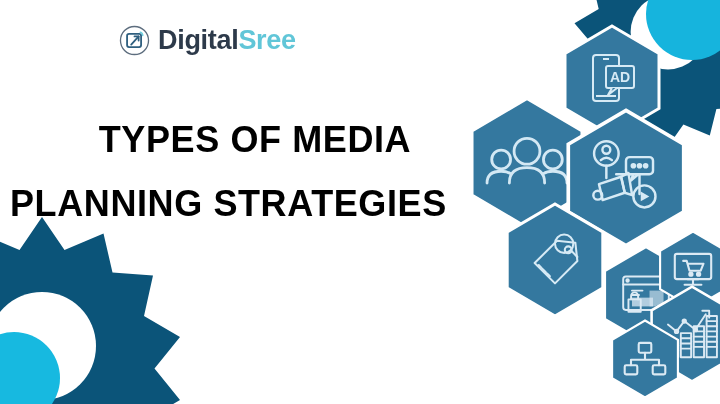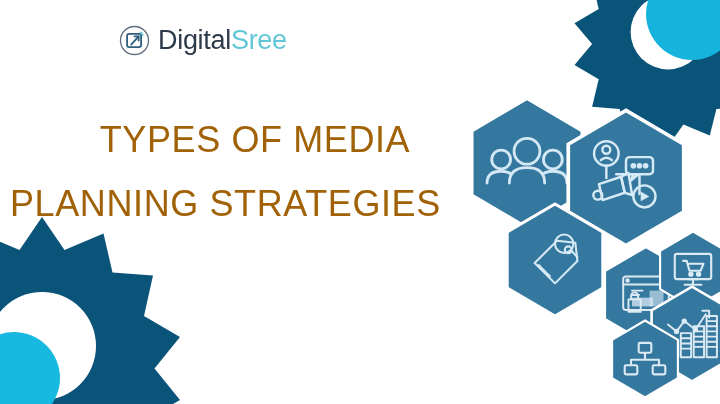--- a/index.html
+++ b/index.html
@@ -28,37 +28,37 @@
   
   .logo {
     position:absolute;
     left:118px; top:22px;
     display:flex; align-items:center; gap:7px;
     height:36px;
   }
   .logo-mark { width:33px; height:33px; flex:0 0 33px; }
   .logo-text {
     font-size:27px;
-    font-weight:400;
+    font-weight:700;
     letter-spacing:-0.3px;
     line-height:1;
     white-space:nowrap;
   }
   .logo-text .w1 { color:#2d3a4a; }
   .logo-text .w2 { color:#61c6d8; }
 
   
   .headline {
     position:absolute;
     left:0; top:122px;
     width:500px;
   }
   .headline .line {
-    color:#a16207;
-    font-weight:400;
+    color:#000000;
+    font-weight:700;
     font-size:36px;
     letter-spacing:0.6px;
     line-height:1.0;
     white-space:nowrap;
   }
   .line-1 { text-align:center; padding-left:10px; margin-bottom:28px; }
   .line-2 { padding-left:10px; }
 
   
   .hex-cluster { position:absolute; left:462px; top:0; width:258px; height:404px; }
@@ -130,20 +130,33 @@
           <circle cx="50" cy="47" r="11"></circle>
           <path d="M35 74 q0 -13 15 -13 q15 0 15 13"></path>
           <circle cx="28" cy="54" r="8"></circle>
           <path d="M16 74 q0 -10 12 -10 q5 0 8 2"></path>
           <circle cx="72" cy="54" r="8"></circle>
           <path d="M84 74 q0 -10 -12 -10 q-5 0 -8 2"></path>
         </g>
       </svg>
     </div>
 
+    <div class="hex" style="left:100px; top:24px;">
+      <svg width="100" height="114" viewBox="0 0 100 114" aria-hidden="true">
+        <polygon points="50,2 97,29.5 97,84.5 50,112 3,84.5 3,29.5" fill="#34789f" stroke="#ffffff" stroke-width="3"></polygon>
+        <g fill="none" stroke="#d6eaf5" stroke-width="2" stroke-linejoin="round">
+          <rect x="31" y="31" width="26" height="46" rx="3"></rect>
+          <path d="M41 35 h6"></path>
+          <path d="M34 72 h20"></path>
+          <rect x="44" y="42" width="28" height="22" rx="2" fill="#34789f"></rect>
+          <path d="M50 64 l-4 7 9 -7" fill="#34789f"></path>
+        </g>
+        <text x="58" y="58" font-family="Liberation Sans, sans-serif" font-size="14" font-weight="700" fill="#d6eaf5" text-anchor="middle">AD</text>
+      </svg>
+    </div>
 
     <div class="hex" style="left:102px; top:108px;">
       <svg width="124" height="140" viewBox="0 0 100 114" aria-hidden="true">
         <polygon points="50,2 97,29.5 97,84.5 50,112 3,84.5 3,29.5" fill="#34789f" stroke="#ffffff" stroke-width="3"></polygon>
         <g fill="none" stroke="#d6eaf5" stroke-width="2" stroke-linecap="round" stroke-linejoin="round">
           <circle cx="34" cy="37" r="10"></circle>
           <circle cx="34" cy="34" r="3.2"></circle>
           <path d="M29.5 42.5 q4.5 -4 9 0"></path>
           <rect x="50" y="40" width="22" height="14" rx="3"></rect>
           <path d="M56 54 l-2 5 6 -5"></path>

